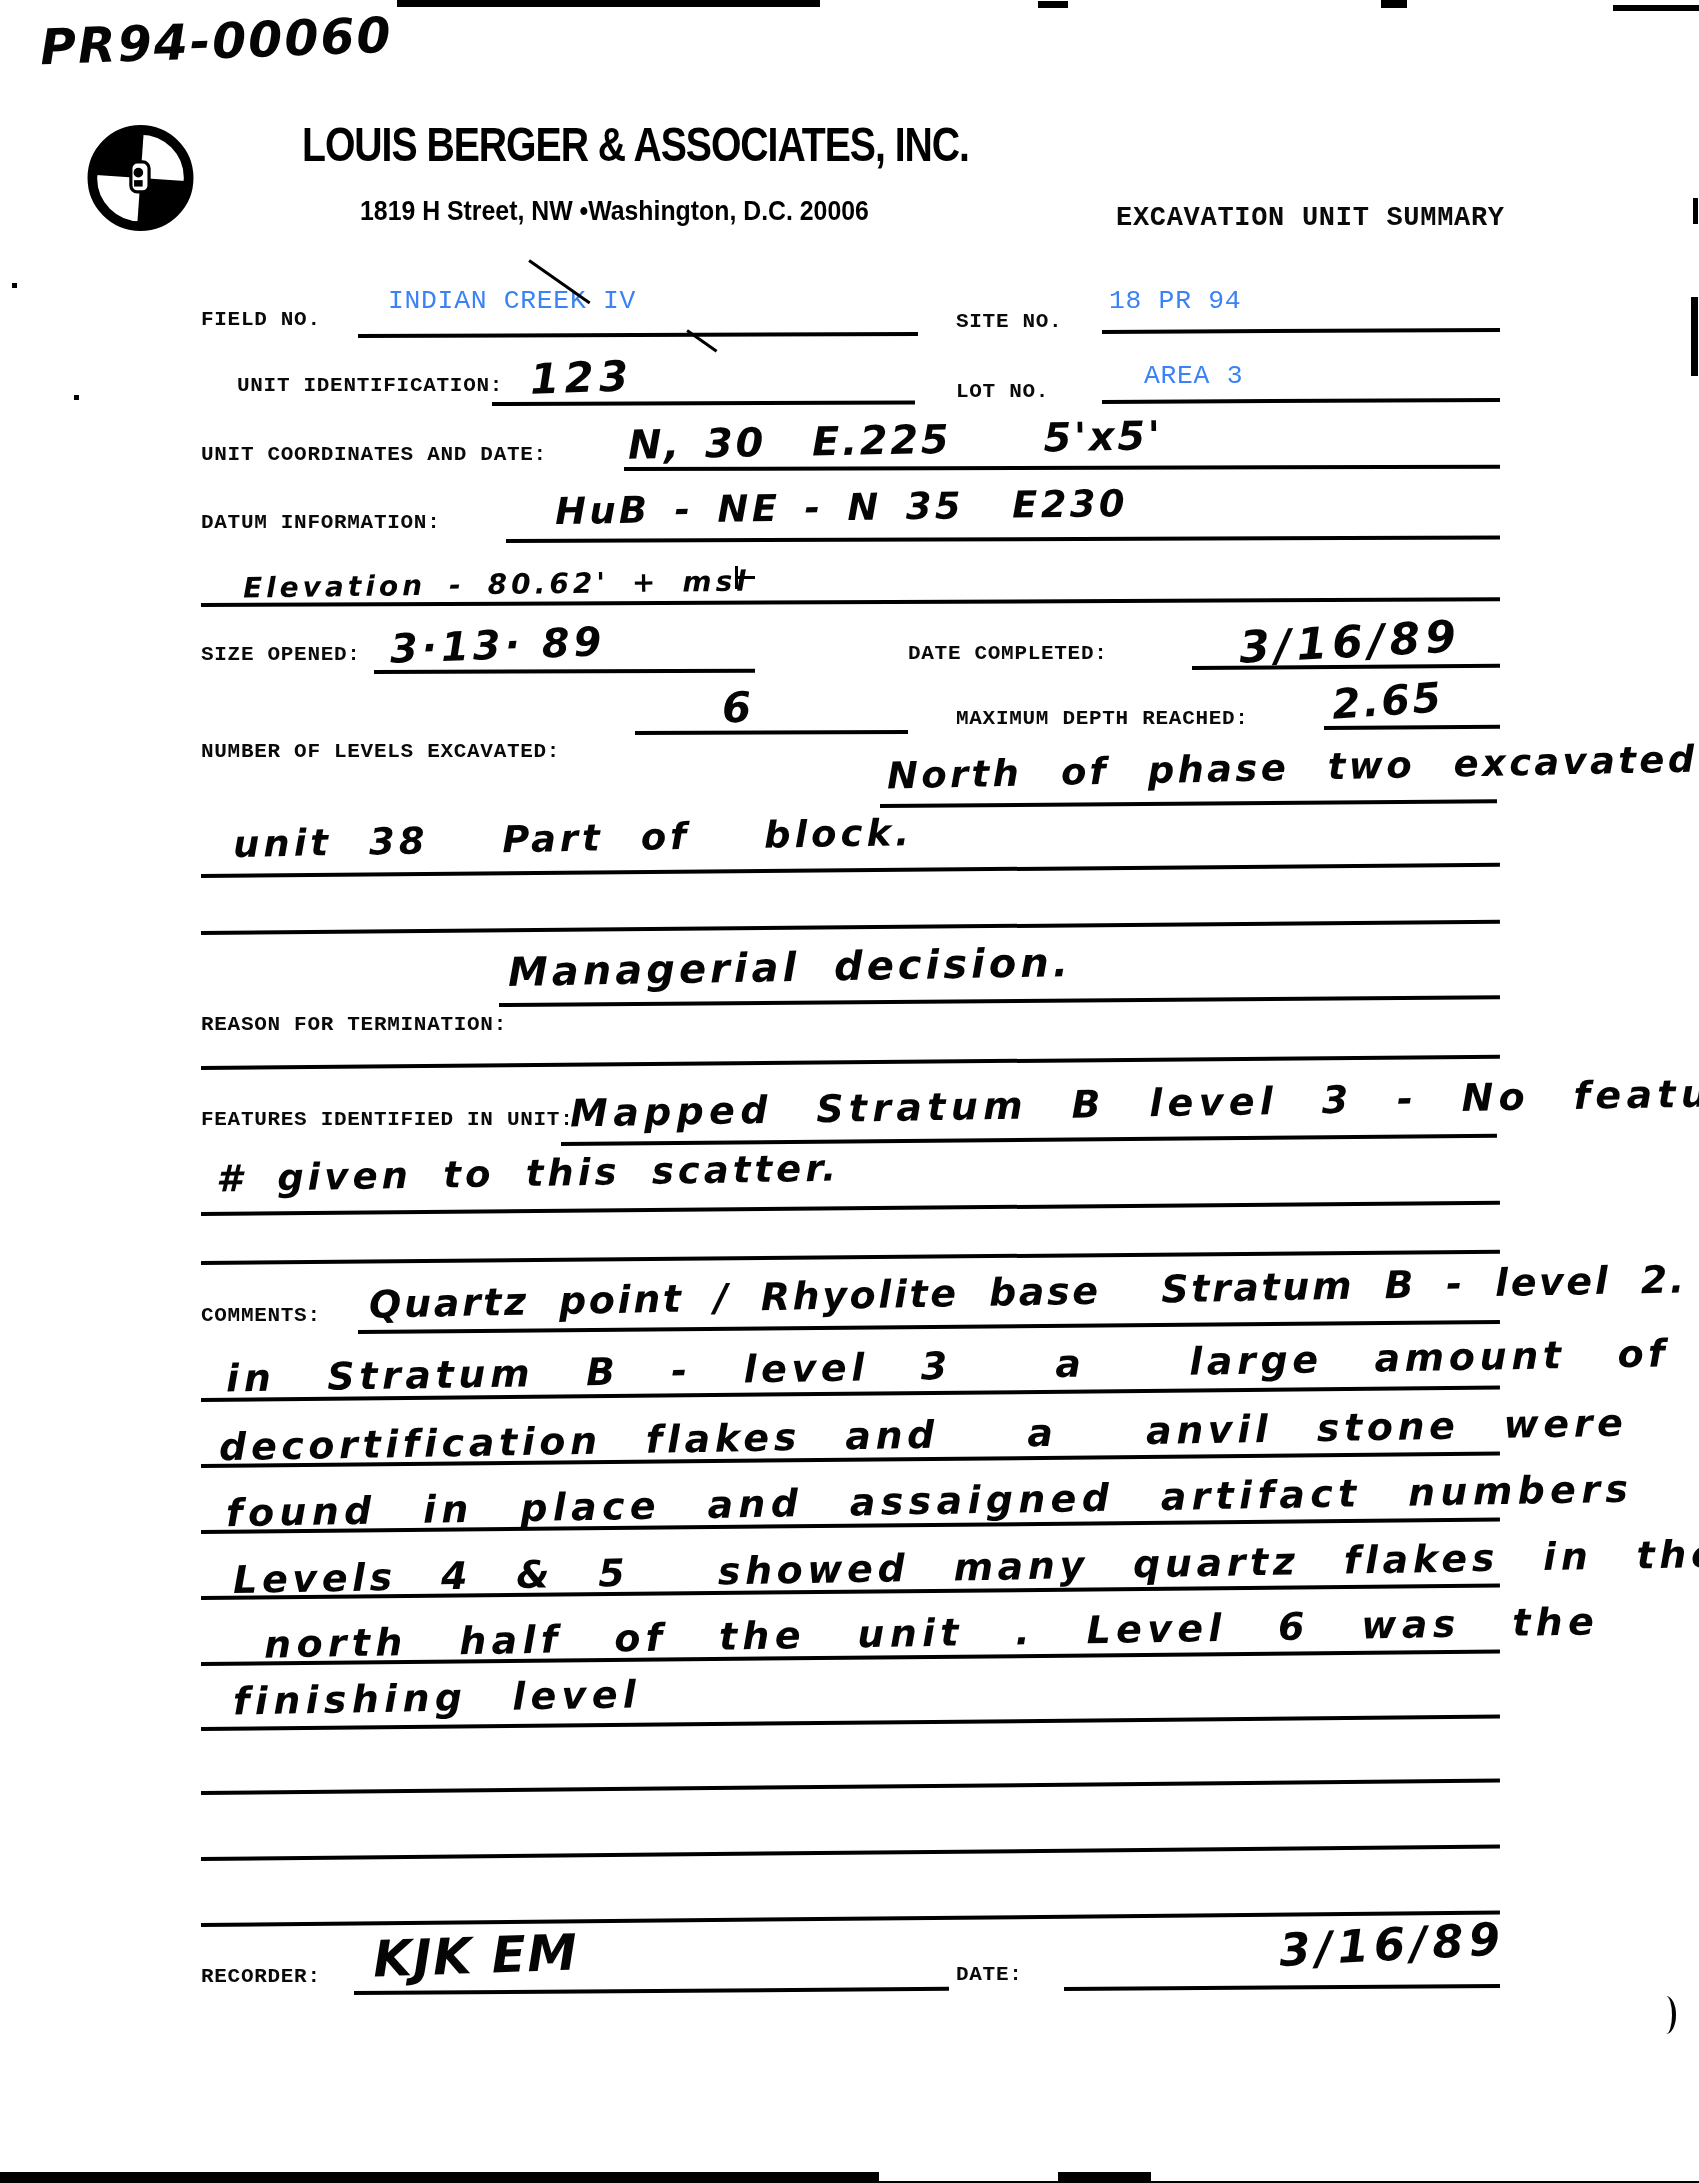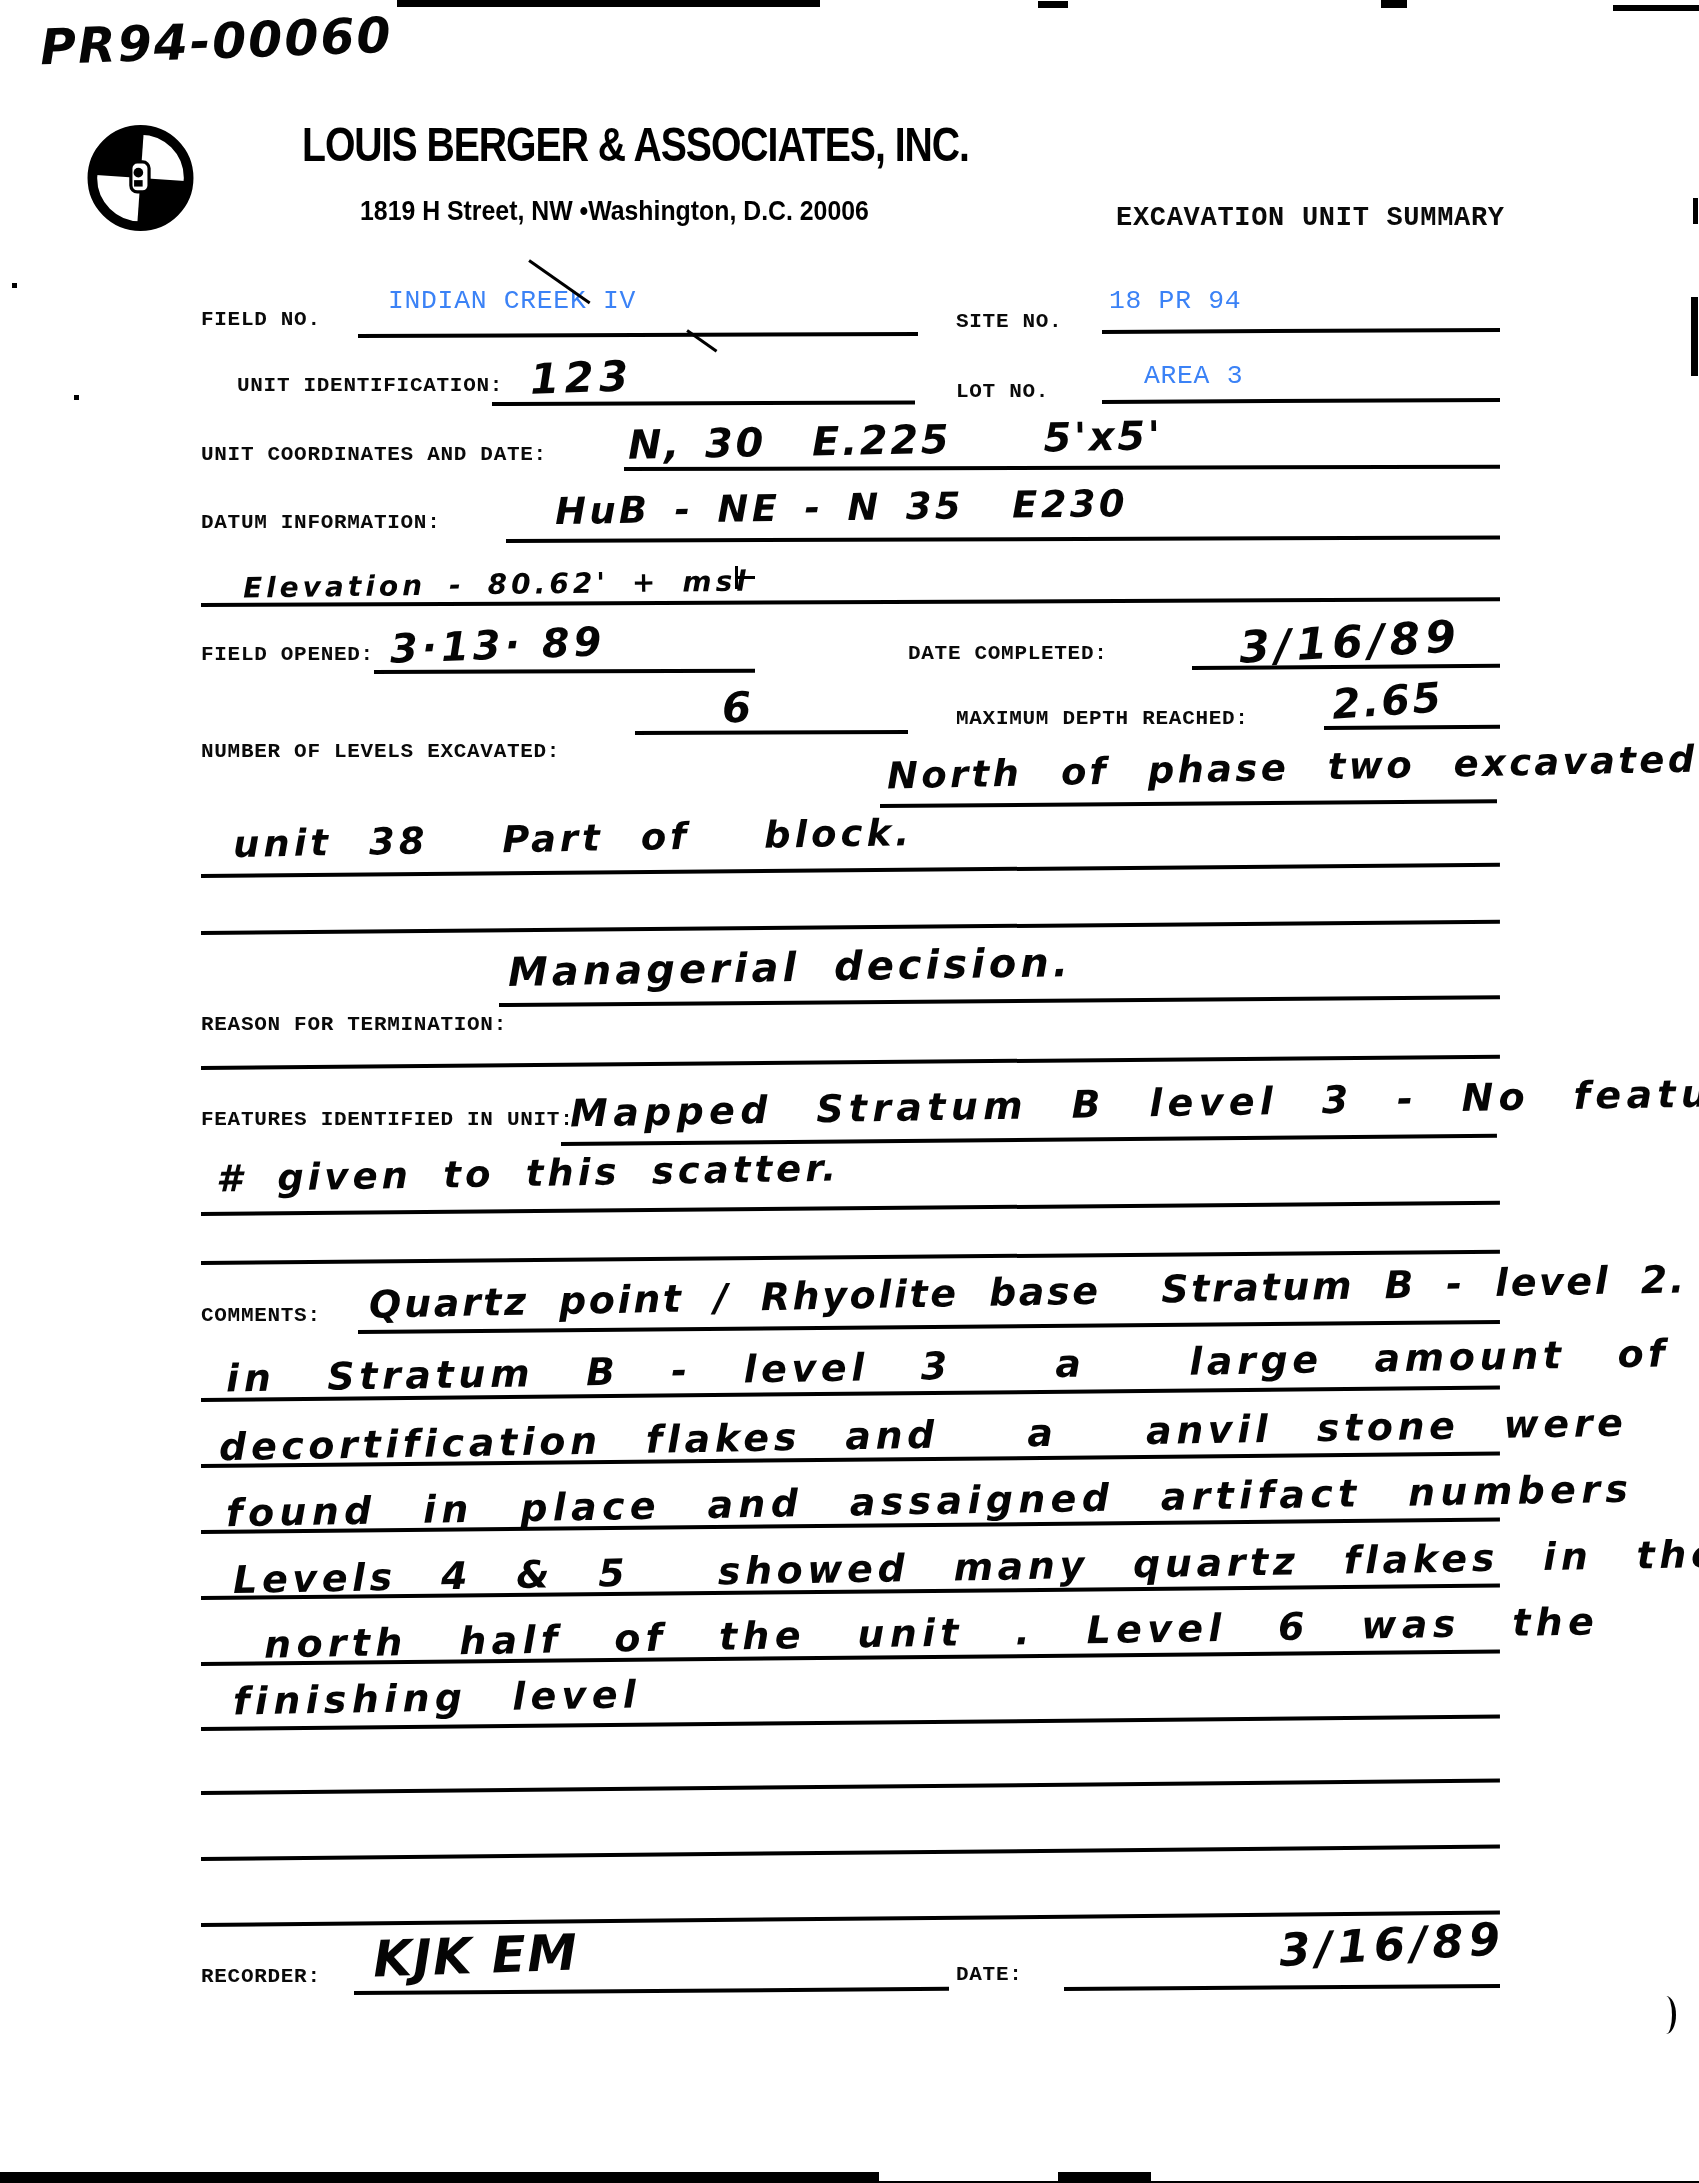--- a/index.html
+++ b/index.html
@@ -78,21 +78,21 @@
 
   <div class="lbl" style="left:201px;top:512px;">DATUM INFORMATION:</div>
   <div class="hand" style="left:555px;top:489px;font-size:37px;letter-spacing:3.3px;word-spacing:8px;transform:rotate(-0.8deg);">HuB - NE - N 35  E230</div>
   <div class="rule" style="left:506px;top:539px;width:994px;transform:rotate(-0.2deg);"></div>
 
   <div class="hand" style="left:243px;top:571px;font-size:28px;letter-spacing:4px;word-spacing:9.3px;transform:rotate(-0.8deg);">Elevation - 80.62' + msl</div>
   <div class="artifact" style="left:735px;top:566px;width:3.3px;height:22.5px;"></div>
   <div class="artifact" style="left:735px;top:576px;width:20px;height:3.3px;"></div>
   <div class="rule" style="left:201px;top:603px;width:1299px;transform:rotate(-0.25deg);"></div>
 
-  <div class="lbl" style="left:201px;top:644px;">FIELD OPENED:</div>
+  <div class="lbl" style="left:201px;top:644px;">SIZE OPENED:</div>
   <div class="hand" style="left:390px;top:625px;font-size:40px;letter-spacing:4px;transform:rotate(-2deg);">3·13· 89</div>
   <div class="rule" style="left:374px;top:670px;width:381px;transform:rotate(-0.2deg);"></div>
 
   <div class="lbl" style="left:908px;top:643px;">DATE COMPLETED:</div>
   <div class="hand" style="left:1239px;top:620px;font-size:44px;letter-spacing:5.3px;transform:rotate(-3deg);">3/16/89</div>
   <div class="rule" style="left:1192px;top:666px;width:308px;transform:rotate(-0.4deg);"></div>
 
   <div class="lbl" style="left:201px;top:709px;margin-top:32px;">NUMBER OF LEVELS EXCAVATED:</div>
   <div class="hand" style="left:722px;top:687px;font-size:42px;transform:rotate(-2deg);">6</div>
   <div class="rule" style="left:635px;top:731px;width:273px;transform:rotate(-0.2deg);"></div>

